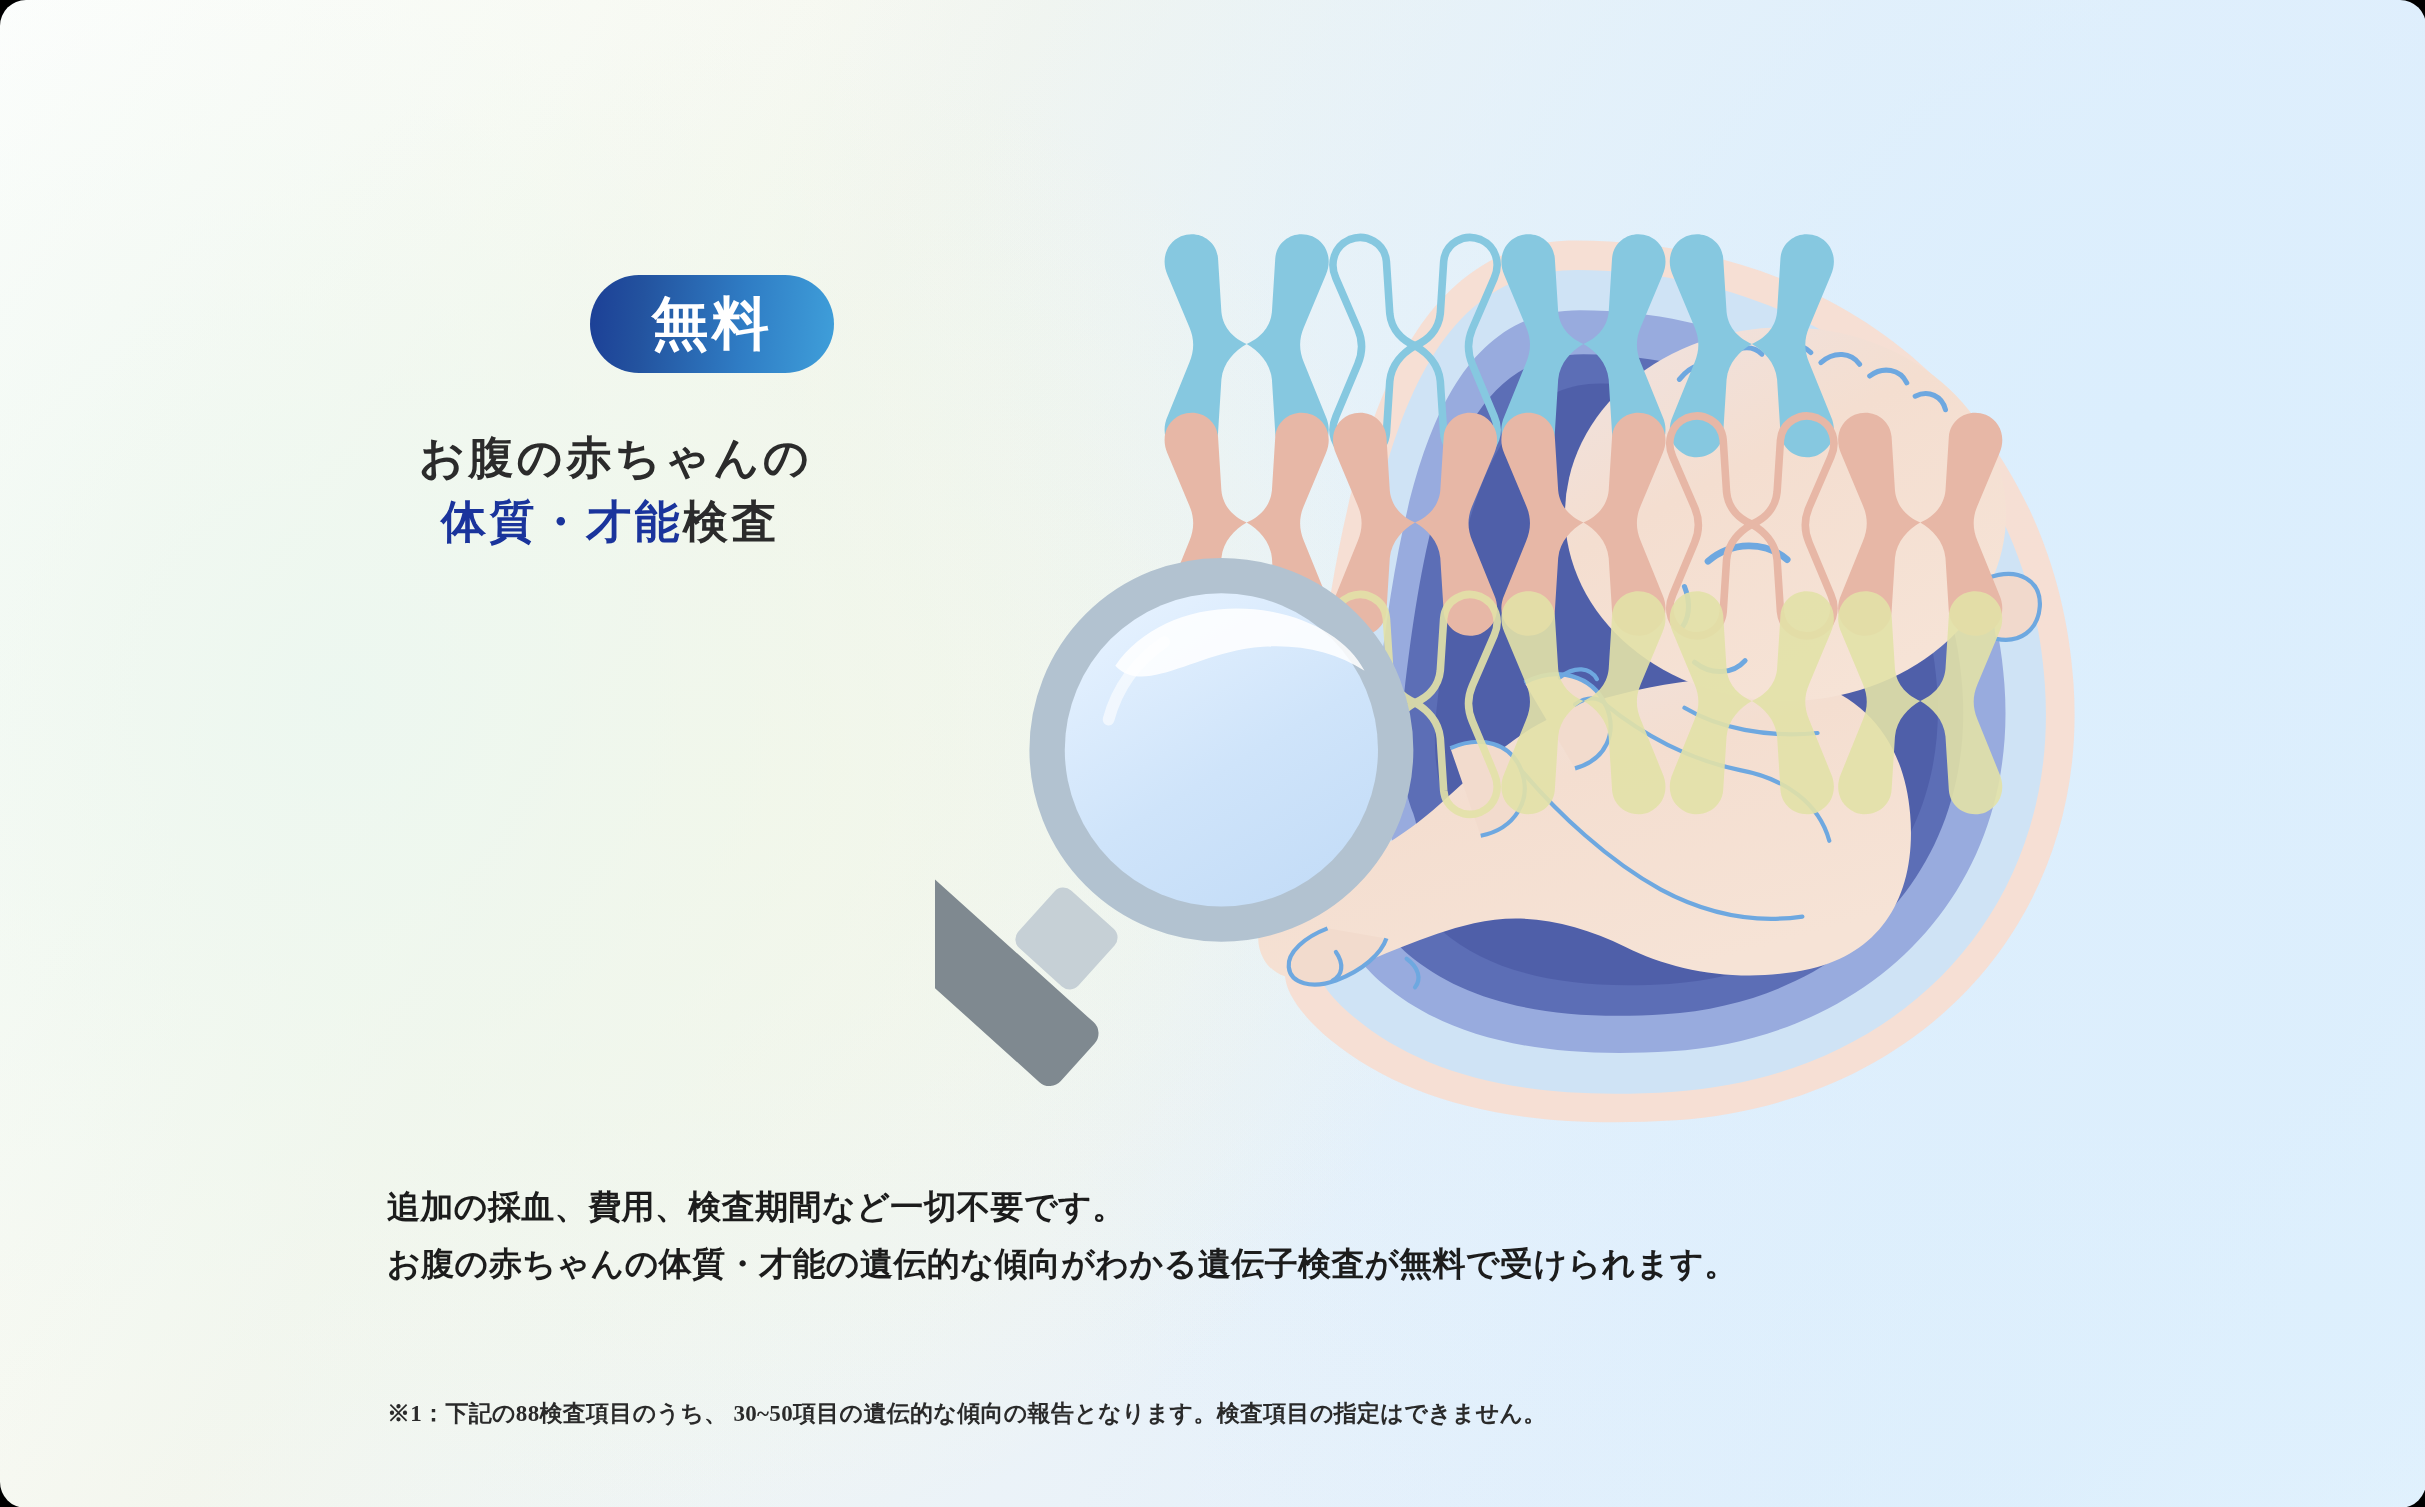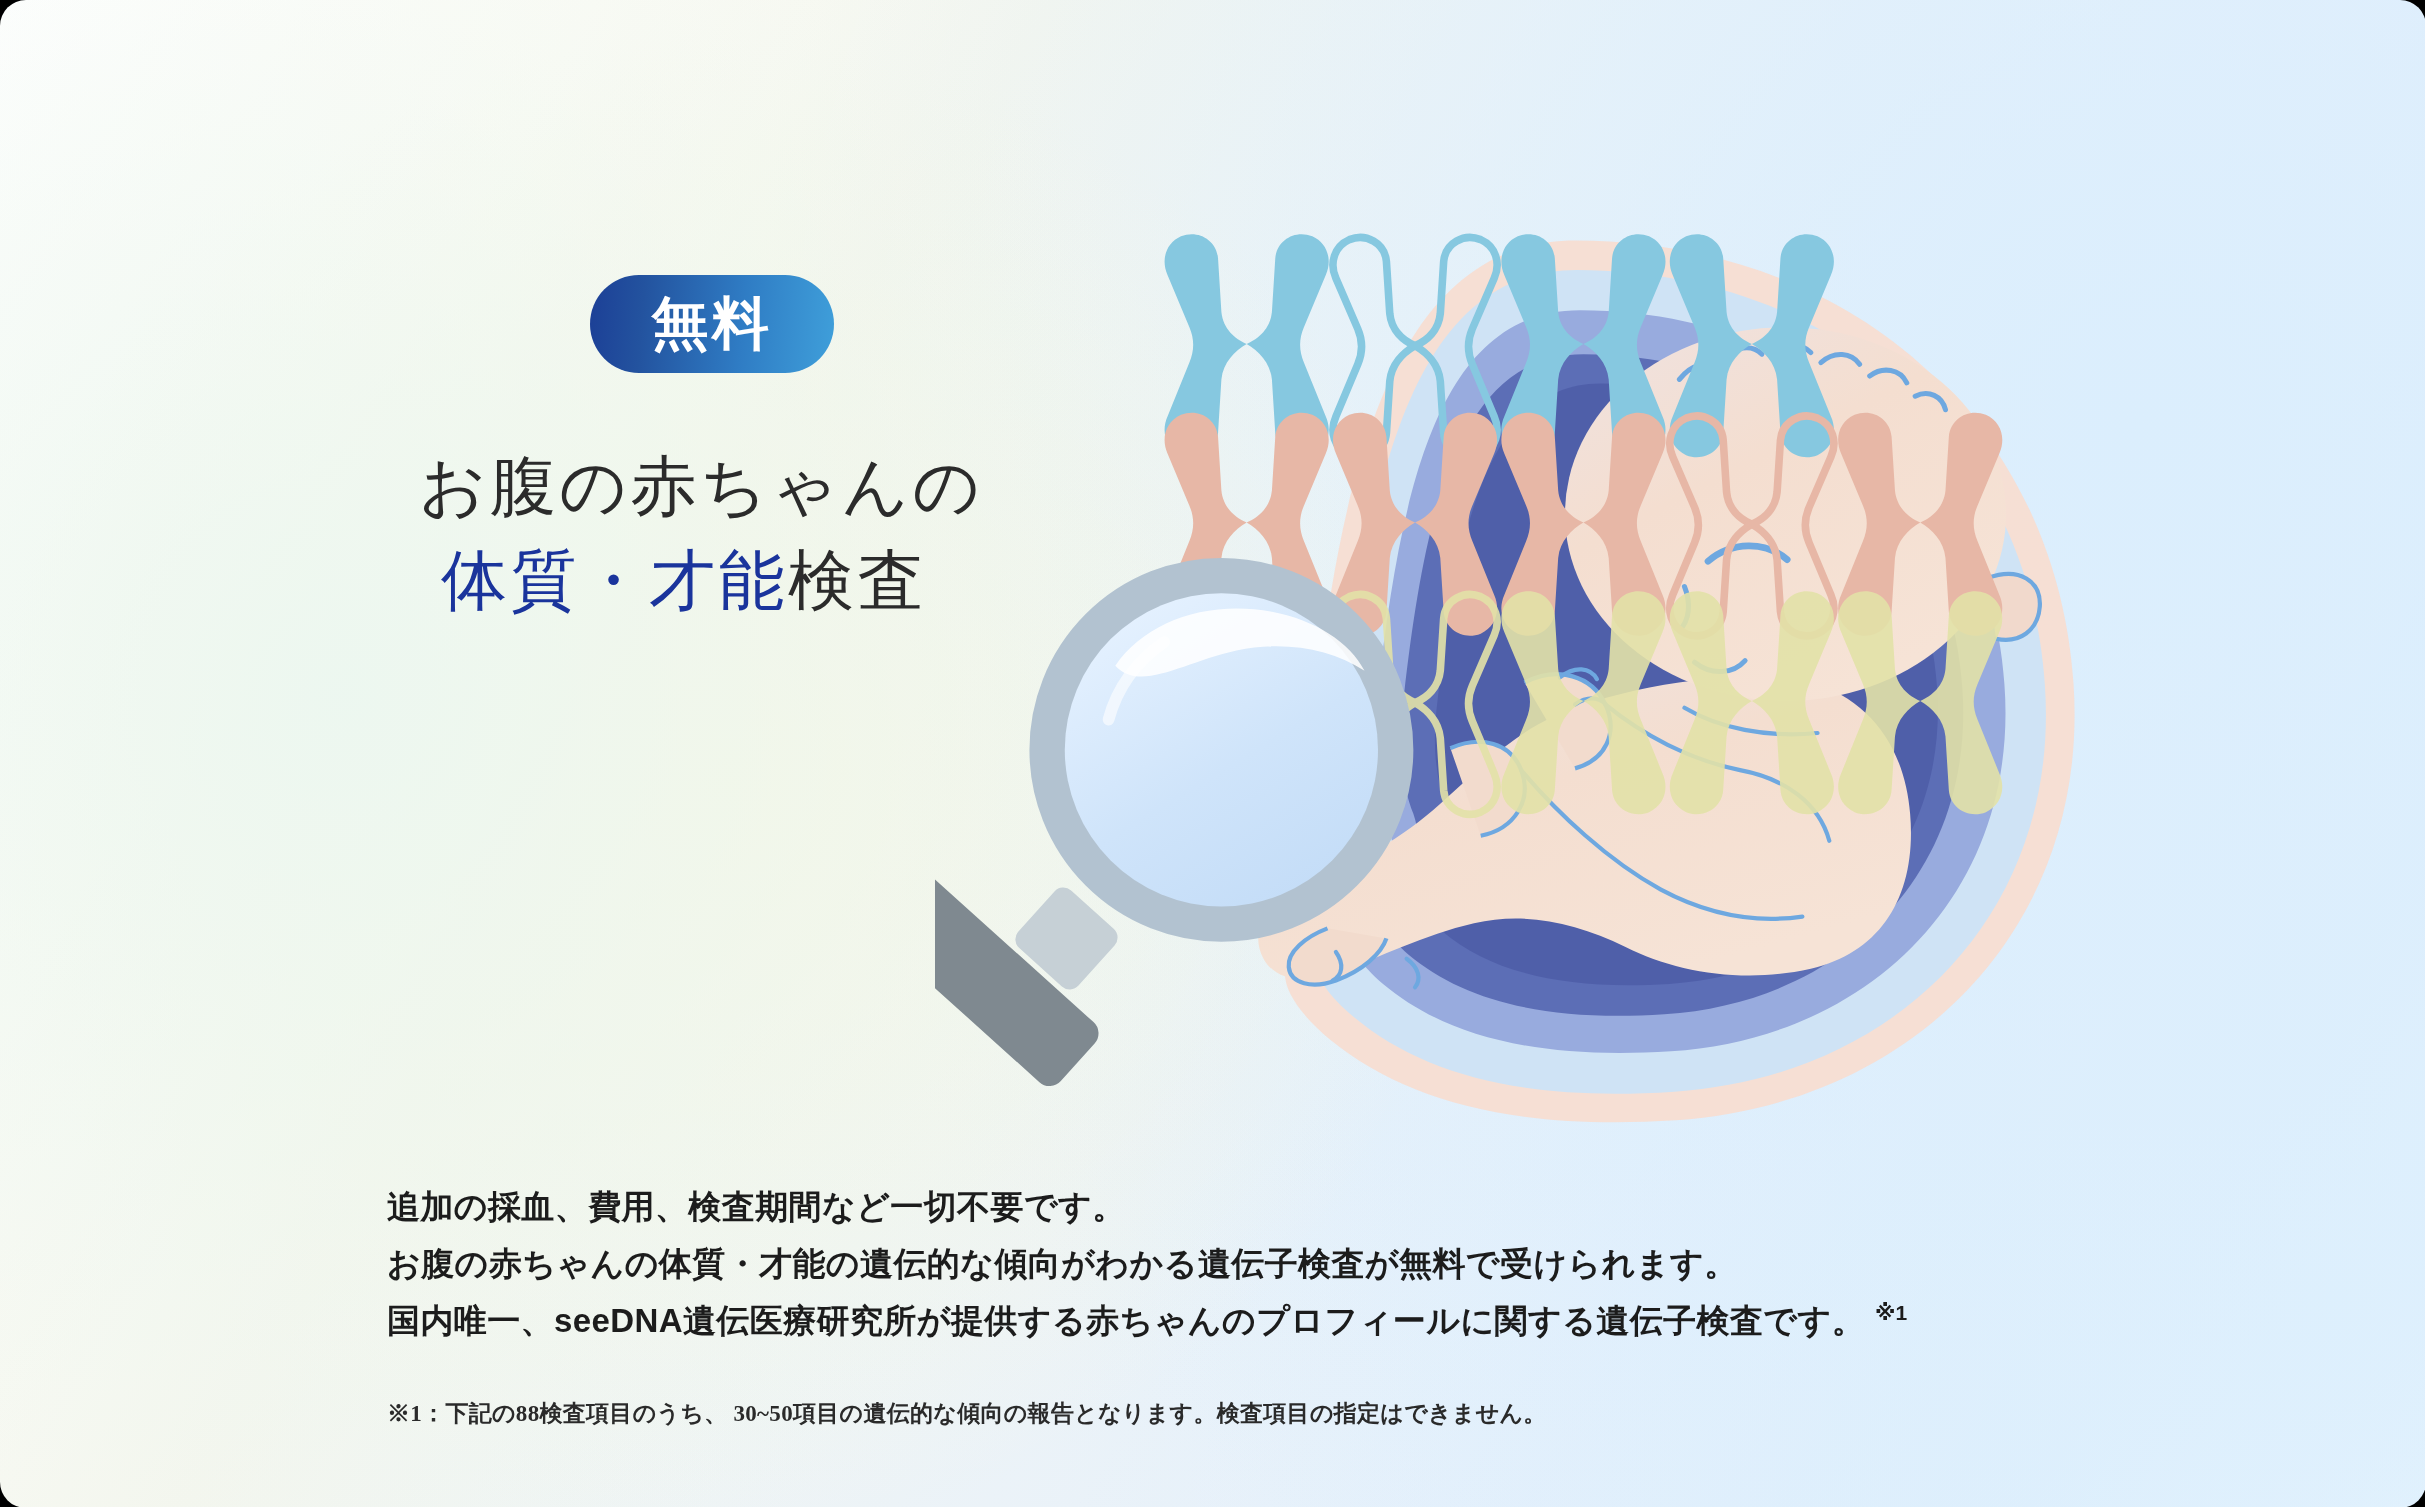--- a/index.html
+++ b/index.html
@@ -31,22 +31,22 @@
     display:flex; align-items:center; justify-content:center;
     color:#ffffff;
     font-size:57px; font-weight:bold; letter-spacing:3.4px;
   }
 
   .headline{
     position:absolute;
     left:419px; top:396px;
     width:842px;
     line-height:1.42;
-    font-size:66px;
-    font-weight:normal;
+    font-size:45px;
+    font-weight:bold;
     letter-spacing:3.4px;
     color:#2b2b2b;
     white-space:nowrap;
   }
   .headline .l1{display:block;}
   .headline .l2{display:block;padding-left:22px;}
   .hl-blue{color:#1a349c;text-align:right;}
 
   
   .lead{
@@ -353,19 +353,18 @@
   <div class="badge">無料</div>
 
   <h1 class="headline">
     <span class="l1">お腹の赤ちゃんの</span>
     <span class="l2"><span class="hl-blue">体質・才能</span><span>検査</span></span>
   </h1>
 
   <div class="lead">
     <p>追加の採血、費用、検査期間など一切不要です。</p>
     <p>お腹の赤ちゃんの体質・才能の遺伝的な傾向がわかる遺伝子検査が無料で受けられます。</p>
-    <p><span>国内唯一、seeDNA遺伝医療研究所が提供する赤ちゃんのプロフィールに関する遺伝子検査です。</span><span class="sup-mark">※1</span></p>
   </div>
 
   <div class="footnote">※1：下記の88検査項目のうち、 30~50項目の遺伝的な傾向の報告となります。検査項目の指定はできません。</div>
 
 </div>
 
 
 </body></html>

